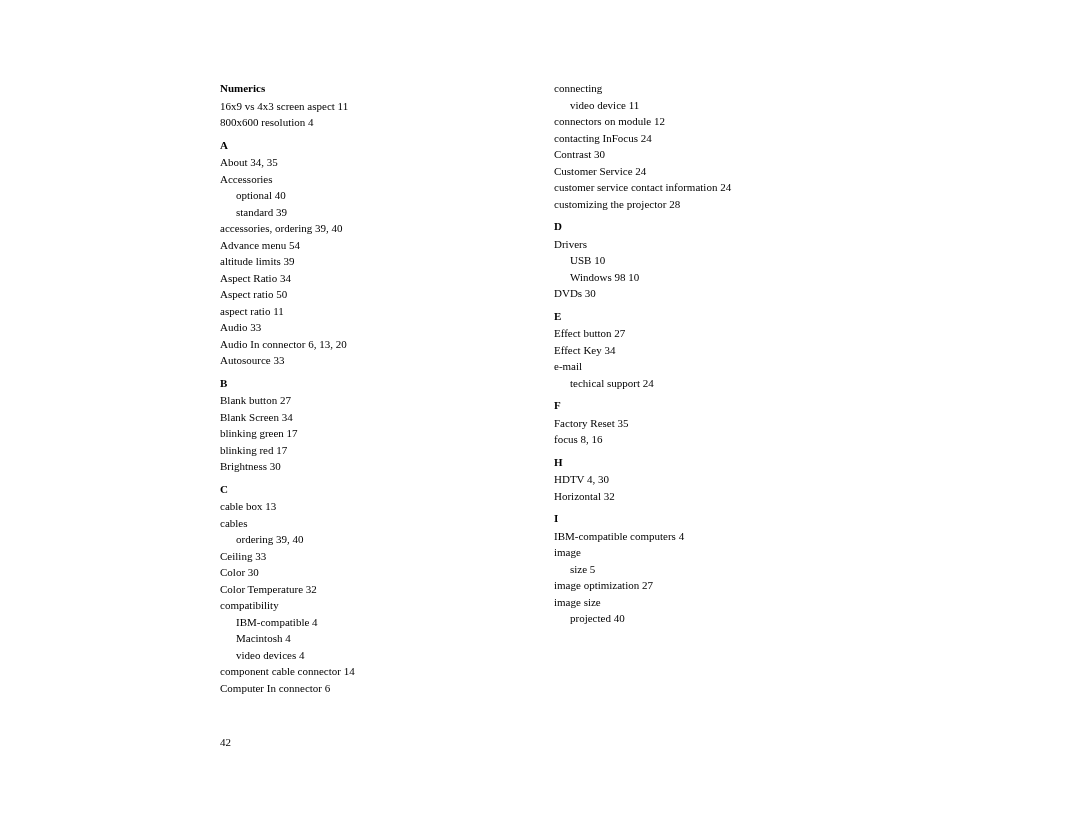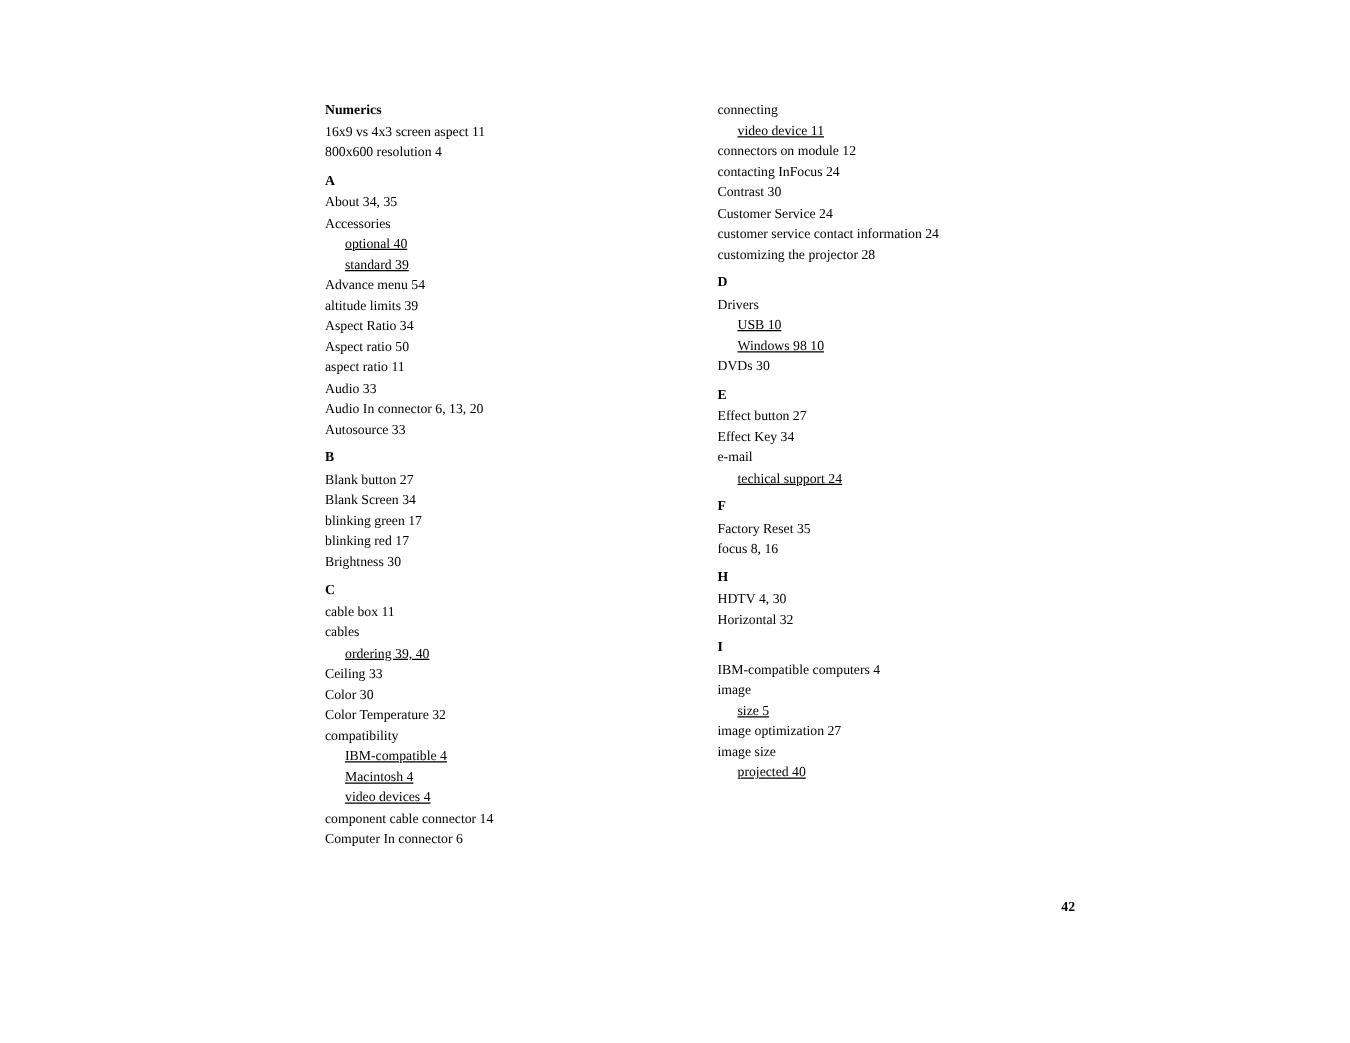--- a/index.html
+++ b/index.html
@@ -19,81 +19,80 @@
       align-items: flex-start;
     }
     .page {
       width: 760px;
       padding: 80px 60px 60px 60px;
       position: relative;
     }
     .columns {
       display: flex;
       gap: 28px;
-      margin-left: 40px;
     }
     .column {
       flex: 1;
       font-size: 11px;
       line-height: 1.5;
     }
     .section-header {
       font-weight: bold;
       margin-top: 6px;
       margin-bottom: 1px;
     }
     .section-header-first {
       font-weight: bold;
       margin-bottom: 1px;
     }
     .entry {
       padding-left: 0;
     }
     .entry-indented {
       padding-left: 16px;
-      text-decoration: underline;
     }
     .page-number {
-      text-align: right;
-      font-weight: bold;
+      text-align: left;
+      font-weight: normal;
       margin-top: 40px;
       font-size: 11px;
     }
   </style>
 </head>
 <body>
 
 <div class="page">
   <div class="columns">
 
     <div class="column" id="left-col">
         <div class="section-header-first">Numerics</div>
         <div class="entry">16x9 vs 4x3 screen aspect 11</div>
         <div class="entry">800x600 resolution 4</div>
         <div class="section-header">A</div>
         <div class="entry">About 34, 35</div>
         <div class="entry">Accessories</div>
         <div class="entry-indented">optional 40</div>
         <div class="entry-indented">standard 39</div>
+        <div class="entry">accessories, ordering 39, 40</div>
         <div class="entry">Advance menu 54</div>
         <div class="entry">altitude limits 39</div>
         <div class="entry">Aspect Ratio 34</div>
         <div class="entry">Aspect ratio 50</div>
         <div class="entry">aspect ratio 11</div>
         <div class="entry">Audio 33</div>
         <div class="entry">Audio In connector 6, 13, 20</div>
         <div class="entry">Autosource 33</div>
         <div class="section-header">B</div>
         <div class="entry">Blank button 27</div>
         <div class="entry">Blank Screen 34</div>
         <div class="entry">blinking green 17</div>
         <div class="entry">blinking red 17</div>
         <div class="entry">Brightness 30</div>
         <div class="section-header">C</div>
-        <div class="entry">cable box 11</div>
+        <div class="entry">cable box 13</div>
         <div class="entry">cables</div>
         <div class="entry-indented">ordering 39, 40</div>
         <div class="entry">Ceiling 33</div>
         <div class="entry">Color 30</div>
         <div class="entry">Color Temperature 32</div>
         <div class="entry">compatibility</div>
         <div class="entry-indented">IBM-compatible 4</div>
         <div class="entry-indented">Macintosh 4</div>
         <div class="entry-indented">video devices 4</div>
         <div class="entry">component cable connector 14</div>

